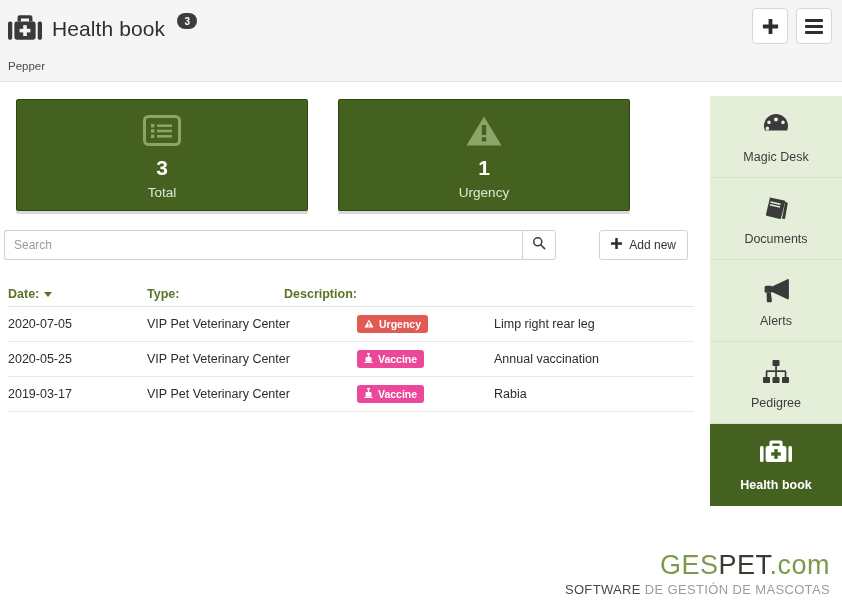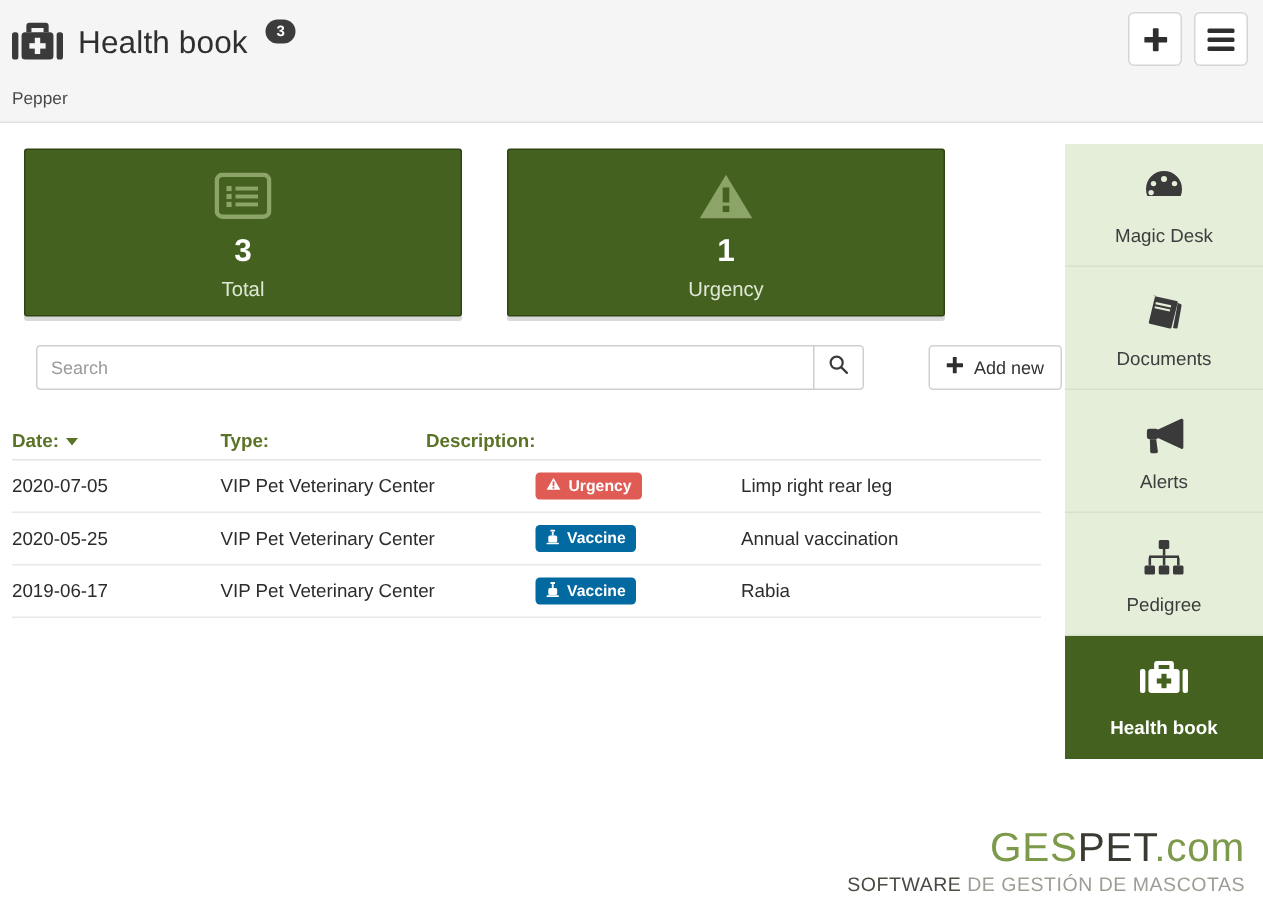--- a/index.html
+++ b/index.html
@@ -63,21 +63,21 @@
     border-radius: 2px;
     display: flex; flex-direction: column;
     align-items: center; justify-content: center;
     color: #ffffff;
   }
   .card .icon-wrap { height: 40px; display: flex; align-items: center; }
   .card .num { font-size: 21px; font-weight: bold; line-height: 1; margin-top: 6px; color: #ffffff; }
   .card .lbl { font-size: 13.5px; color: #dfe8d4; margin-top: 7px; }
 
   
-  .searchrow { position: absolute; left: 24px; top: 230px; width: 684px; height: 18px; }
+  .searchrow { position: absolute; left: 4px; top: 230px; width: 684px; height: 18px; }
   .search-group { position: absolute; left: 0; top: 0; display: flex; width: 552px; }
   .search-input {
     width: 518px; height: 30px;
     border: 1px solid #cfcfcf; border-right: none;
     border-radius: 3px 0 0 3px;
     padding: 0 9px; font-size: 12px;
     font-family: "Liberation Sans", sans-serif;
     color: #444; background: #fff; outline: none;
   }
   .search-input::placeholder { color: #9b9b9b; }
@@ -111,21 +111,21 @@
     width: 0; height: 0;
     border-left: 4px solid transparent; border-right: 4px solid transparent;
     border-top: 5px solid #5a7327; display: inline-block; margin-top: 2px;
   }
   .badge {
     display: inline-flex; align-items: center; gap: 5px;
     height: 18px; padding: 0 7px; border-radius: 3px;
     color: #ffffff; font-size: 10.5px; font-weight: bold;
   }
   .badge.urgency { background: #e15b55; }
-  .badge.vaccine { background: #0369a1; }
+  .badge.vaccine { background: #ec4899; }
 
   
   .sidebar { position: absolute; left: 710px; top: 96px; width: 132px; }
   .side-item {
     width: 132px; height: 82px; background: #e4eed9;
     border-bottom: 1px solid #d6e2c7;
     display: flex; flex-direction: column;
     align-items: center; justify-content: center;
     cursor: pointer;
   }
@@ -281,21 +281,21 @@
                 <rect x="0.4" y="9.8" width="9.2" height="1.2" rx="0.5"></rect>
               </svg>
             </span>
             <span>Vaccine</span>
           </span>
         </div>
         <div class="cell c-desc">Annual vaccination</div>
       </div>
 
       <div class="trow">
-        <div class="cell c-date">2019-06-17</div>
+        <div class="cell c-date">2019-03-17</div>
         <div class="cell c-vet">VIP Pet Veterinary Center</div>
         <div class="cell c-type">
           <span class="badge vaccine">
             <span>
               <svg width="9" height="10" viewBox="0 0 10 11" fill="#ffffff">
                 <rect x="3.3" y="0" width="3.4" height="1.5" rx="0.4"></rect>
                 <rect x="4.3" y="1.5" width="1.4" height="3"></rect>
                 <rect x="1.7" y="4.4" width="6.6" height="5.2" rx="1.2"></rect>
                 <rect x="0.4" y="9.8" width="9.2" height="1.2" rx="0.5"></rect>
               </svg>

